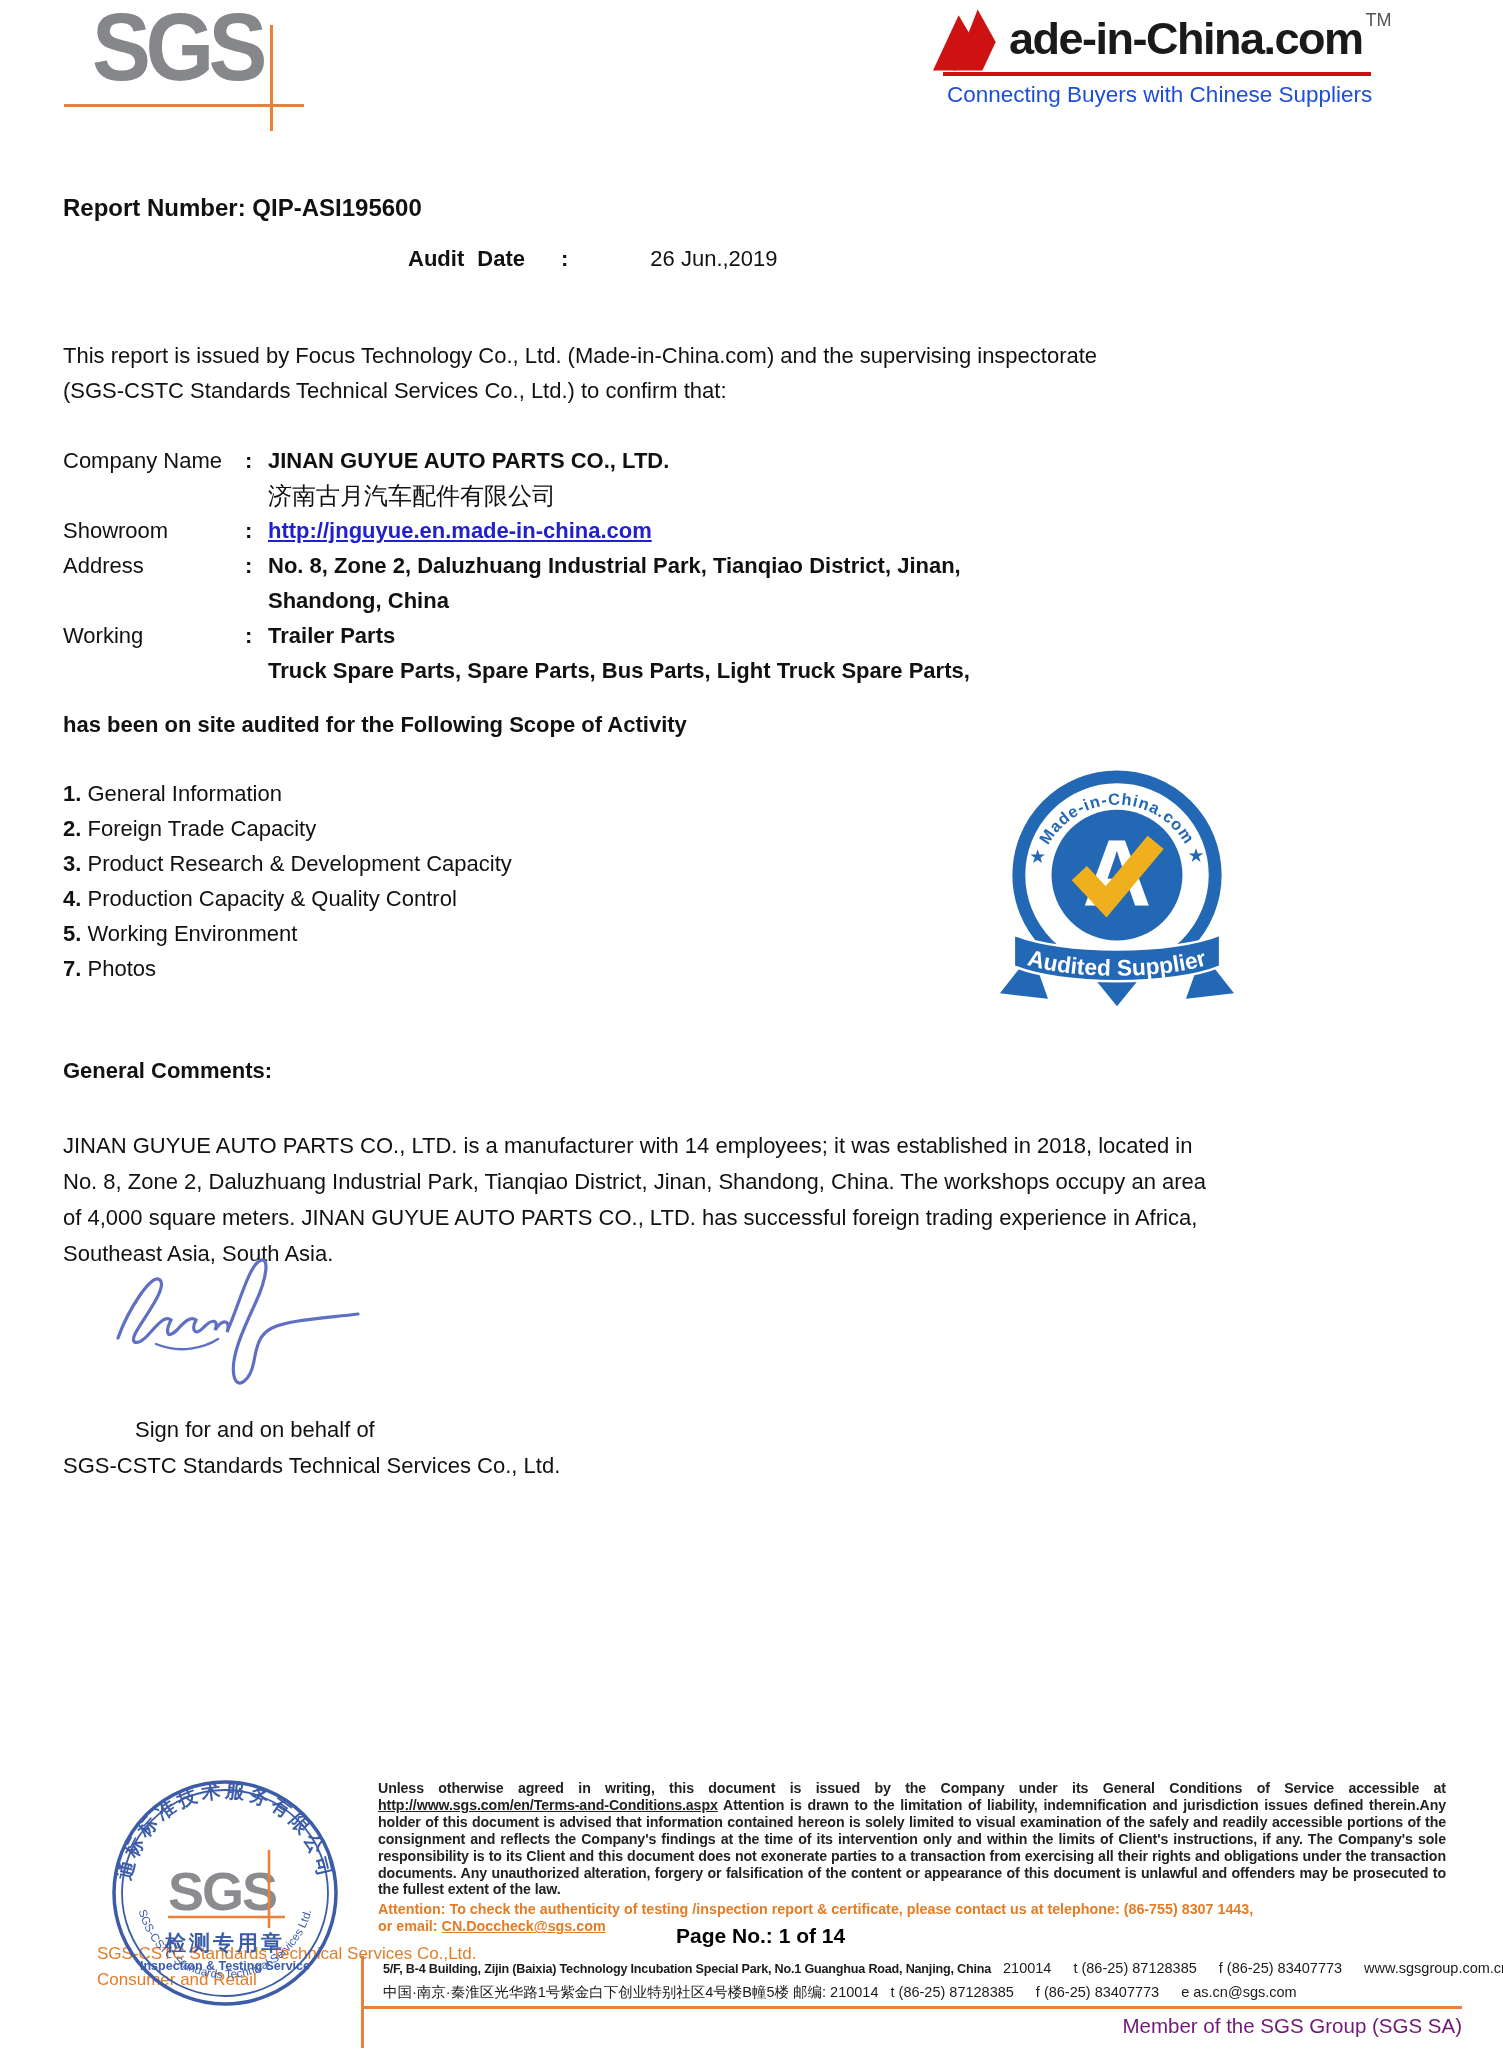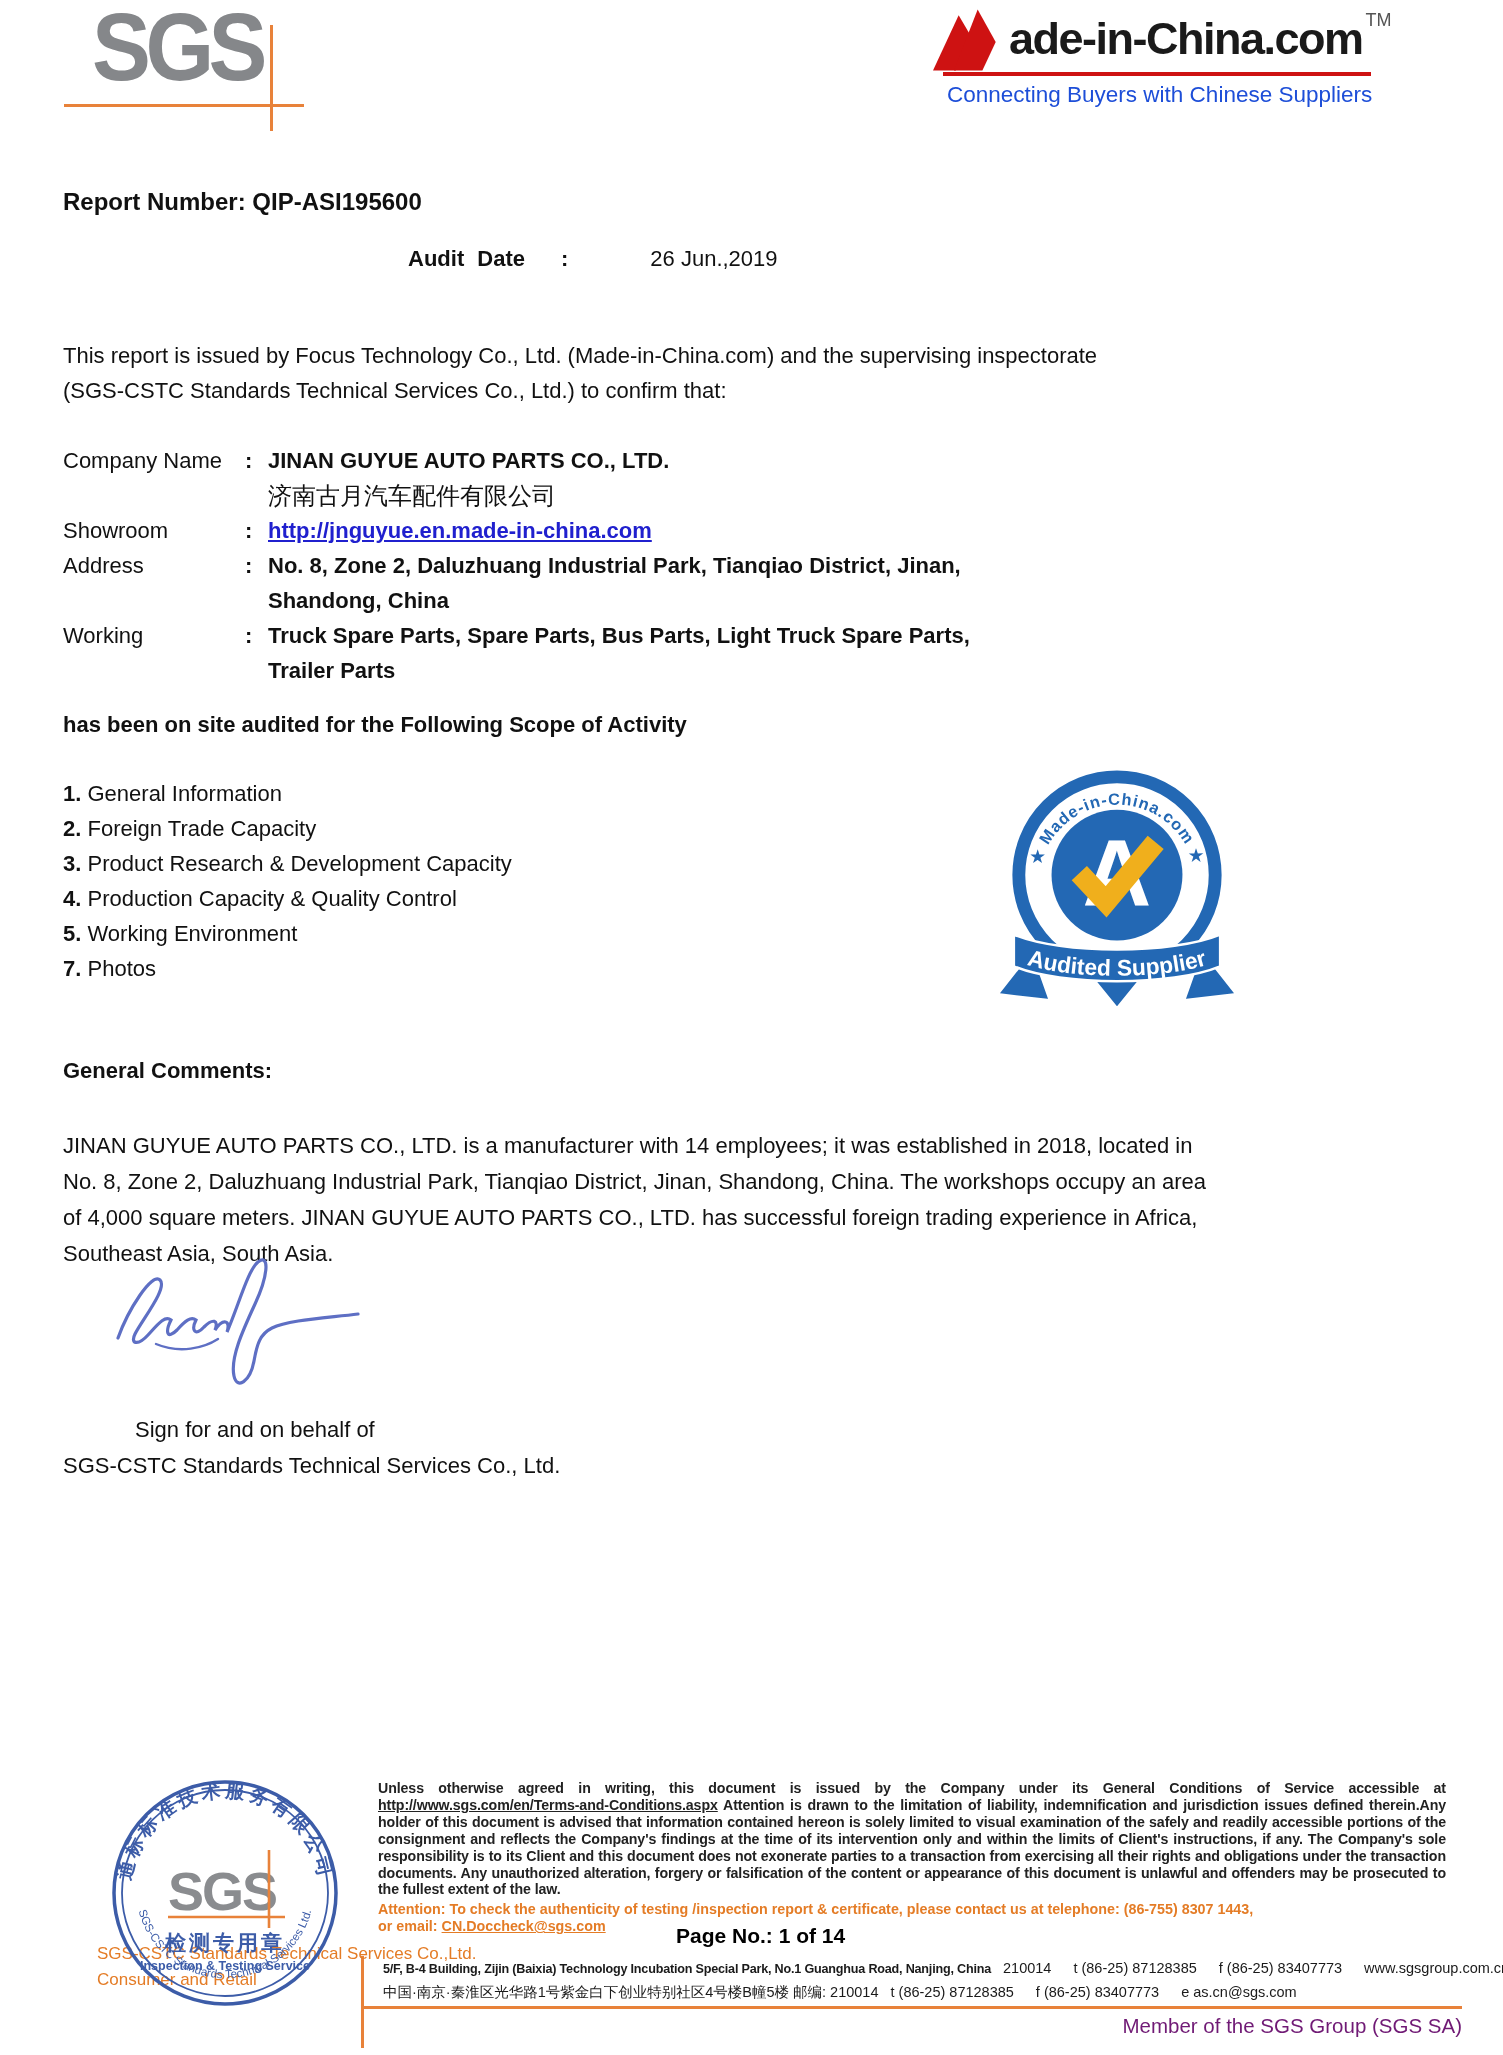--- a/index.html
+++ b/index.html
@@ -20,21 +20,21 @@
 
   
   #mic-logo{left:933px;top:8px;width:460px;height:110px;}
   #mic-logo .row{display:flex;align-items:flex-start;}
   #mic-logo .mtext{font-size:45px;font-weight:bold;color:#1a1a1a;letter-spacing:-1.5px;line-height:62px;}
   #mic-logo .tm{font-size:18px;color:#555;margin-top:2px;margin-left:3px;}
   #mic-logo .underline{position:absolute;left:10px;top:64px;width:428px;height:4px;background:#CE1212;}
   #mic-logo .tagline{position:absolute;left:14px;top:74px;font-size:22.5px;color:#1d4ed8;}
 
   
-  #report-number{left:63px;top:188px;font-size:24px;font-weight:bold;}
+  #report-number{left:63px;top:194px;font-size:24px;font-weight:bold;}
   #audit-row{left:408px;top:246px;font-size:22px;display:flex;}
   #audit-row .lbl{font-weight:bold;word-spacing:7px;}
   #audit-row .colon{font-weight:bold;margin-left:36px;}
   #audit-row .val{margin-left:82px;}
 
   #intro{left:63px;top:338px;width:1400px;font-size:22px;line-height:35px;}
 
   
   #company{left:63px;top:443px;width:1400px;font-size:22px;line-height:35px;}
   #company .grid{display:grid;grid-template-columns:182px 23px 1fr;}
@@ -135,22 +135,22 @@
       <div class="lbl">Address</div>
       <div class="colon">:</div>
       <div class="val">
         <div>No. 8, Zone 2, Daluzhuang Industrial Park, Tianqiao District, Jinan,</div>
         <div>Shandong, China</div>
       </div>
 
       <div class="lbl">Working</div>
       <div class="colon">:</div>
       <div class="val">
+        <div>Trailer Parts</div>
         <div>Truck Spare Parts, Spare Parts, Bus Parts, Light Truck Spare Parts,</div>
-        <div>Trailer Parts</div>
       </div>
     </div>
   </div>
 
   <div class="abs" id="scope-heading">has been on site audited for the Following Scope of Activity</div>
   <div class="abs" id="scope-list">
     <div><span class="num">1.</span> <span>General Information</span></div>
     <div><span class="num">2.</span> <span>Foreign Trade Capacity</span></div>
     <div><span class="num">3.</span> <span>Product Research &amp; Development Capacity</span></div>
     <div><span class="num">4.</span> <span>Production Capacity &amp; Quality Control</span></div>

